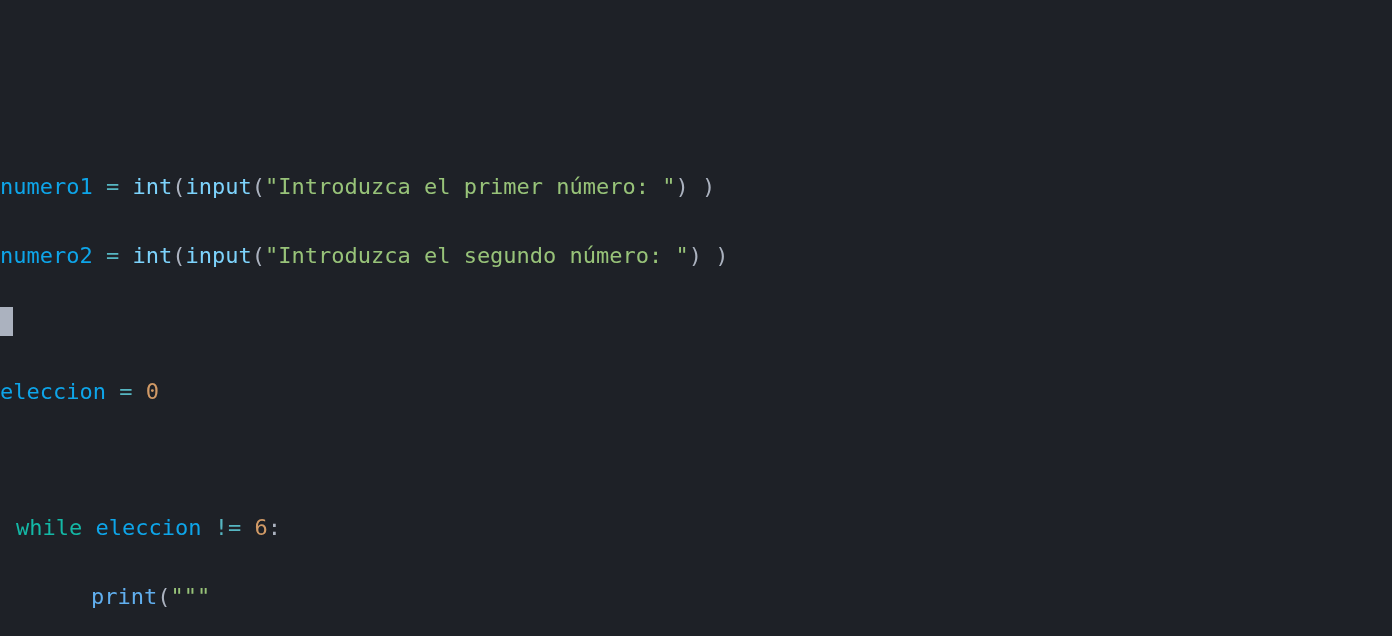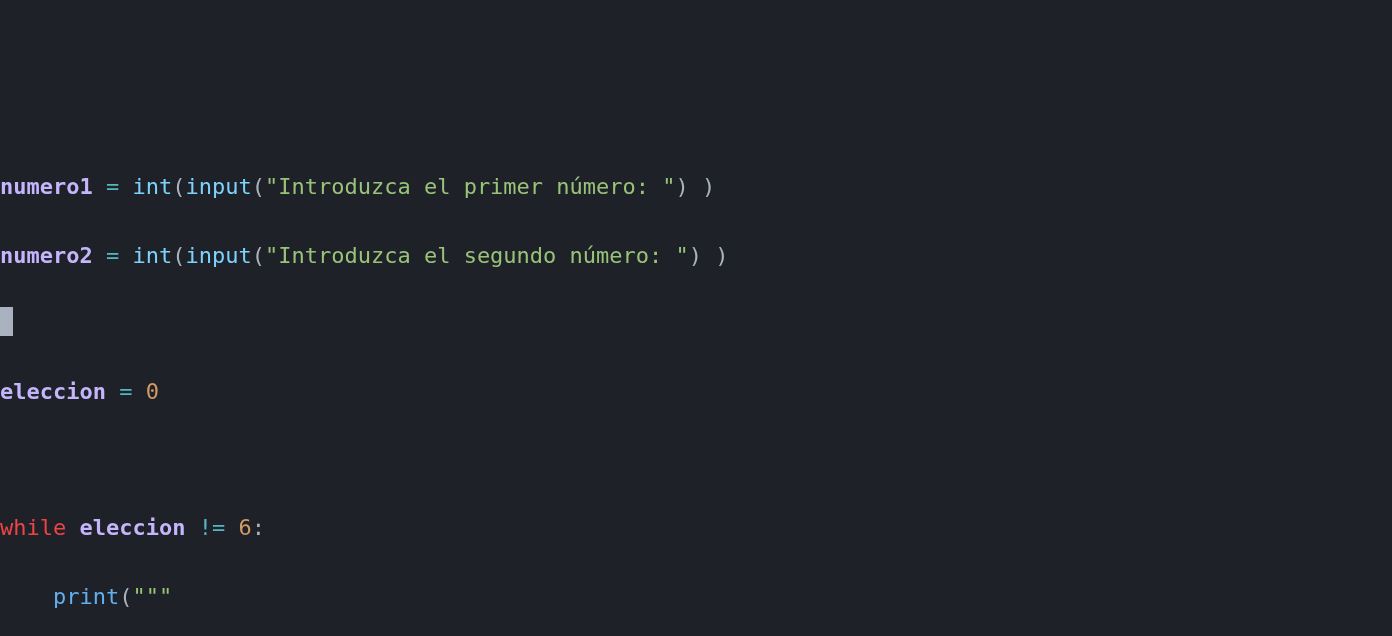--- a/index.html
+++ b/index.html
@@ -20,43 +20,44 @@
       white-space: pre;
     }
     .code-container {
       padding: 0;
     }
     .line {
       display: block;
       min-height: 1.55em;
     }
     .variable {
-      color: #c4b5fd;
-      font-weight: bold;
+      color: #0ea5e9;
     }
     .operator {
       color: #56b6c2;
     }
     .function-call {
       color: #61afef;
+      margin-left: 38px;
     }
     .builtin {
       color: #7dd3fc;
     }
     .paren {
       color: #abb2bf;
     }
     .string {
       color: #98c379;
     }
     .number {
       color: #d19a66;
     }
     .keyword {
-      color: #ef4444;
+      color: #14b8a6;
+      padding-left: 16px;
     }
     .colon {
       color: #abb2bf;
     }
     .cursor-block {
       background-color: #abb2bf;
       color: #1e2127;
       display: inline-block;
       width: 0.6em;
       height: 1.3em;

